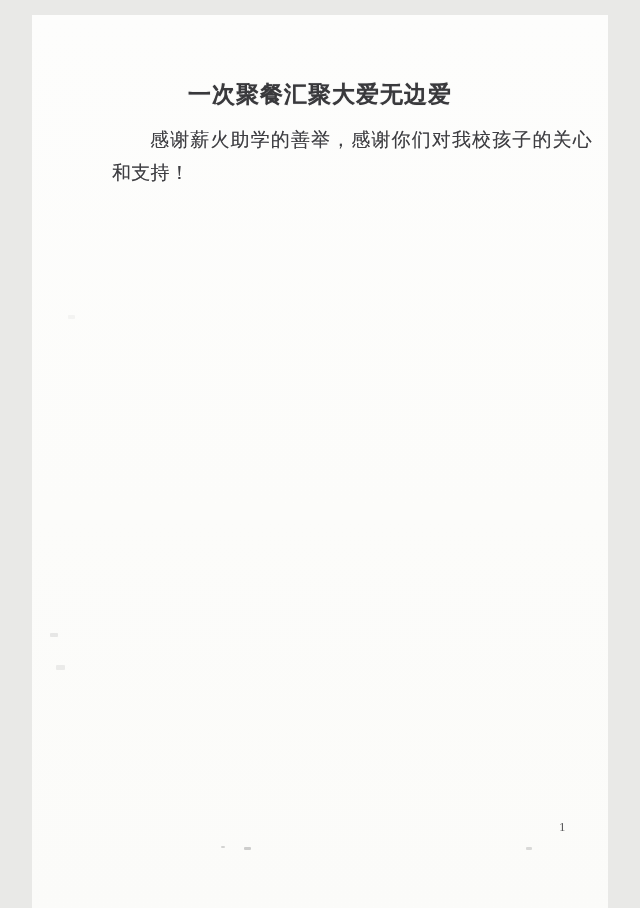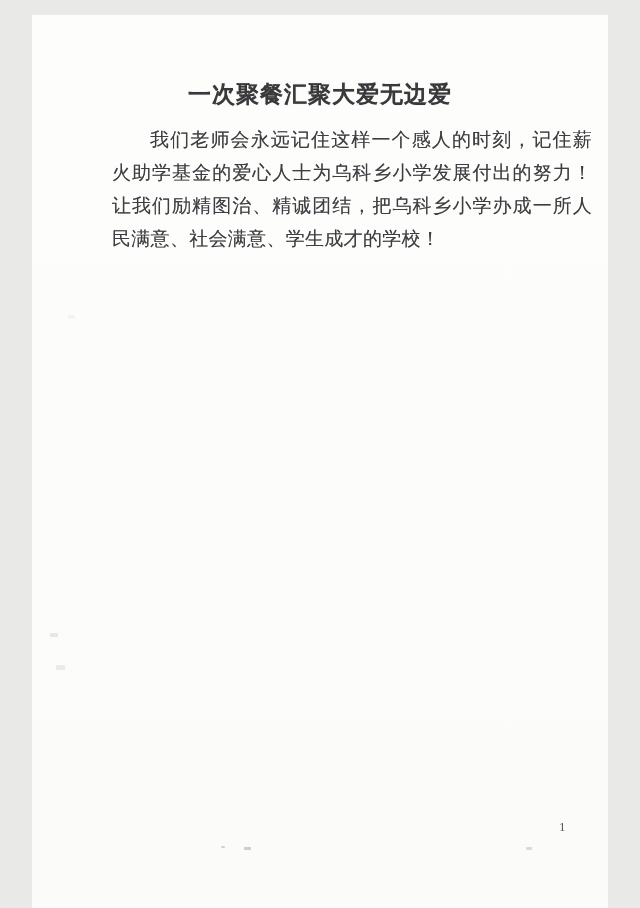--- a/index.html
+++ b/index.html
@@ -61,21 +61,21 @@
   .speck.s6 { left: 36px;  top: 300px; width: 7px; height: 4px; opacity: 0.08; }
 </style>
 </head>
 <body>
 
 <div class="scan-page">
 
   <h1 class="doc-title">一次聚餐汇聚大爱无边爱</h1>
 
   <div class="doc-body">
-    <p>我们老师会永远记住这样一个感人的时刻，记住薪火助学基金的爱心人士为乌科乡小学发展付出的努力！让我们励精图治、精诚团结，把乌科乡小学办成一所人民满意、社会满意、学生成才的学校！</p>
+    <p>感谢薪火助学的善举，感谢你们对我校孩子的关心和支持！</p>
   </div>
 
   <div class="page-number">1</div>
 
   <div class="speck s1"></div>
   <div class="speck s2"></div>
   <div class="speck s3"></div>
   <div class="speck s4"></div>
   <div class="speck s5"></div>
   <div class="speck s6"></div>

